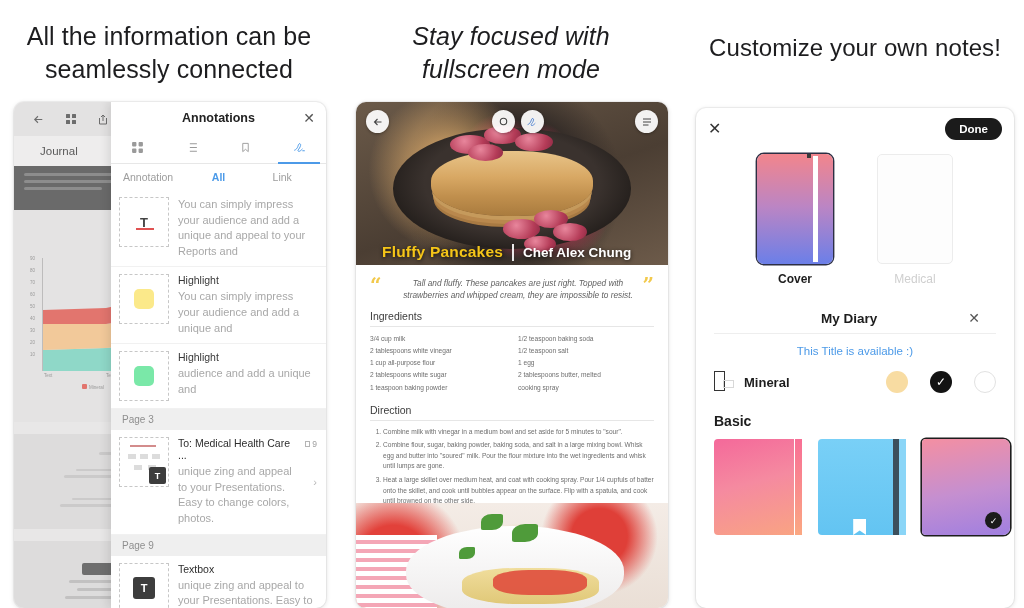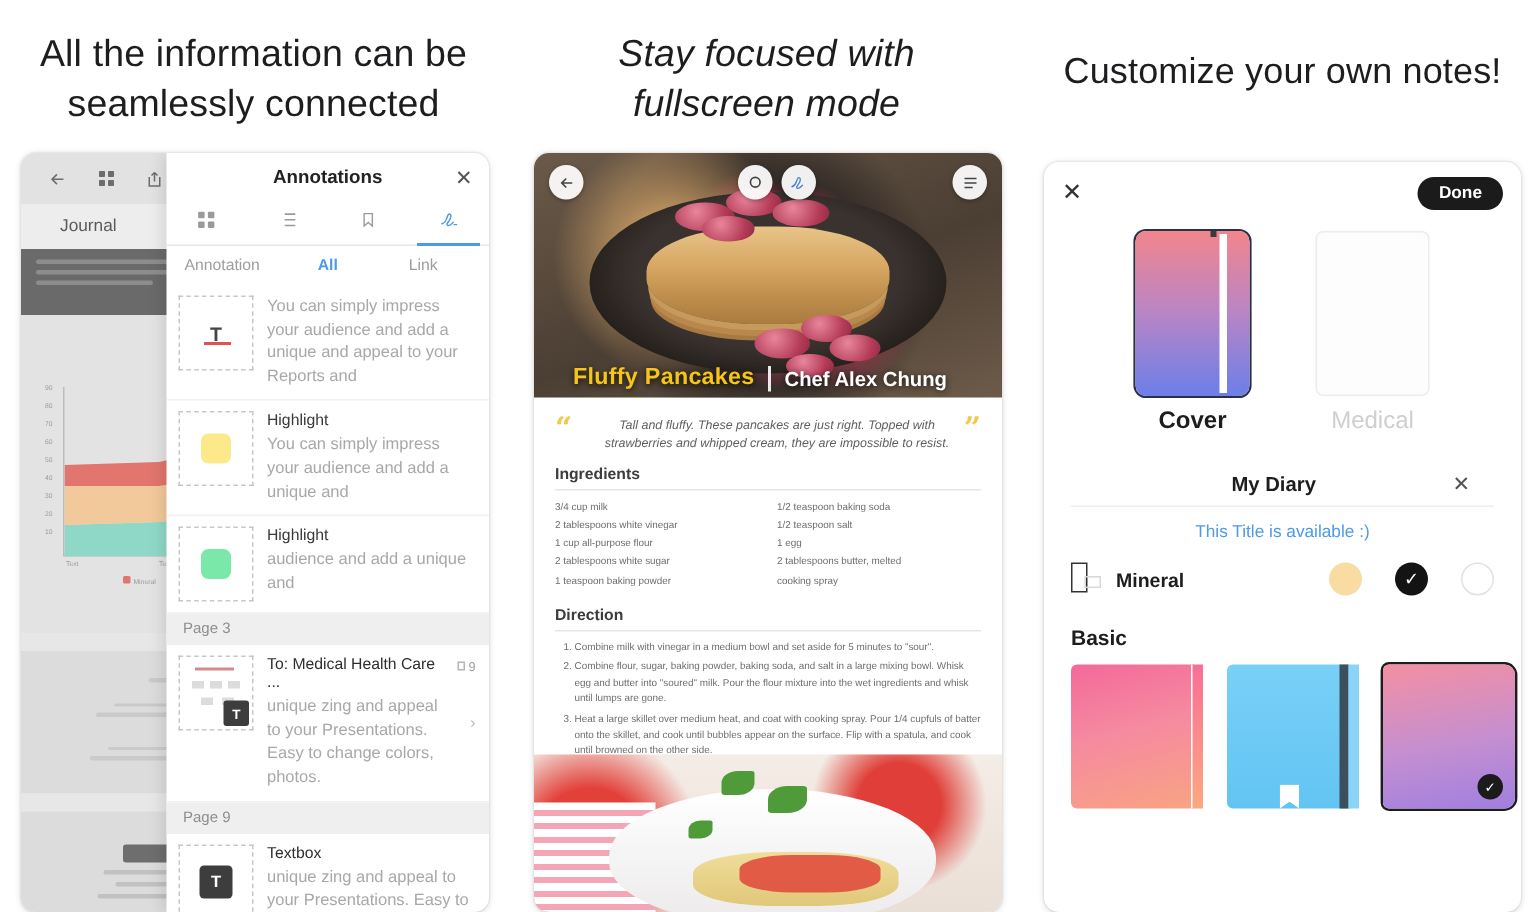--- a/index.html
+++ b/index.html
@@ -140,21 +140,21 @@
                 text-shadow:0 1px 4px rgba(0,0,0,.75);margin-left:12px; }
   .hero-title .n1 { font-size:15.5px; font-weight:700; color:#f5c518; letter-spacing:.2px; }
   .hero-title .bar { width:2px; height:17px; background:#fff; opacity:.9; }
   .hero-title .n2 { font-size:13.5px; font-weight:700; color:#fff; }
 
   .quote { display:flex; align-items:flex-start; gap:8px; padding:12px 14px 8px; }
   .quote .qm { font-size:20px; color:#f2c94c; font-weight:700; line-height:.8; font-family:"DejaVu Serif", serif;}
   .quote .qt { flex:1; text-align:center; font-size:8.3px; color:#5f5f5f; line-height:1.5; font-style:italic;margin-left:12px; }
 
   .sect { padding:0 14px; }
-  .sect h4 { font-size:10.5px; font-weight:700; color:#3c3c3c; padding-bottom:4px; border-bottom:1px solid #e6e6e6;}
+  .sect h4 { font-size:10.5px; font-weight:400; color:#3c3c3c; padding-bottom:4px; border-bottom:1px solid #e6e6e6;}
   .ing-cols { display:flex; gap:12px; padding-top:6px; }
   .ing-cols ul { list-style:none; flex:1; }
   .ing-cols li { font-size:6.6px; color:#6e6e6e; line-height:1.85; }
   .dirs { padding-top:6px; counter-reset:d; }
   .dirs li { font-size:6.6px; color:#6e6e6e; line-height:1.6; margin-bottom:3px; margin-left:13px;}
   .dirs { padding-left:0; }
   .sect.dir-sec { padding-top:10px; }
 
   .hero2 { position:absolute; left:0; right:0; bottom:0; height:105px; overflow:hidden;
            background:
@@ -176,21 +176,21 @@
   .done-btn { background:#1b1b1b; color:#fff; font-size:11.5px; font-weight:700;
               border-radius:14px; padding:5px 14px; cursor:pointer;}
   .covers { display:flex; gap:44px; justify-content:center; padding-top:12px; }
   .cov-item { text-align:center; }
   .cov-thumb { width:76px; height:110px; border-radius:7px; position:relative; }
   .cov-thumb.cover { background:linear-gradient(180deg,#f2858c 0%,#bb85c4 48%,#6b7fe8 100%);
                      box-shadow:0 0 0 1.4px #2d2f44; }
   .cov-thumb.cover .spine { position:absolute; left:56px; top:2px; bottom:2px; width:5px; background:#fff; }
   .cov-thumb.cover .notch { position:absolute; left:50px; top:0; width:4px; height:4px; background:#3a3a3a; }
   .cov-thumb.tmpl { background:#fdfdfd; border:1px solid #ececec; border-radius:5px; }
-  .cov-label { font-size:16px; font-weight:700; color:#1d1d1d; margin-top:8px; }
+  .cov-label { font-size:12px; font-weight:700; color:#1d1d1d; margin-top:8px; }
   .cov-label.muted { color:#cfcfcf; font-weight:400; }
 
   .title-row { display:flex; align-items:center; padding:10px 16px 7px; border-bottom:1px solid #eee;
                margin:14px 18px 0; }
   .title-row .tv { flex:1; text-align:center; font-size:13.5px; font-weight:700; color:#1d1d1d; }
   .title-row .cx { font-size:14px; color:#555; cursor:pointer; }
   .avail { text-align:center; font-size:11.5px; color:#4c9ae8; padding:11px 0 0; font-weight:400;}
 
   .orient-row { display:flex; align-items:center; padding:14px 18px 0; gap:11px; }
   .orient-ic { width:19px; height:22px; position:relative; flex:none; }

